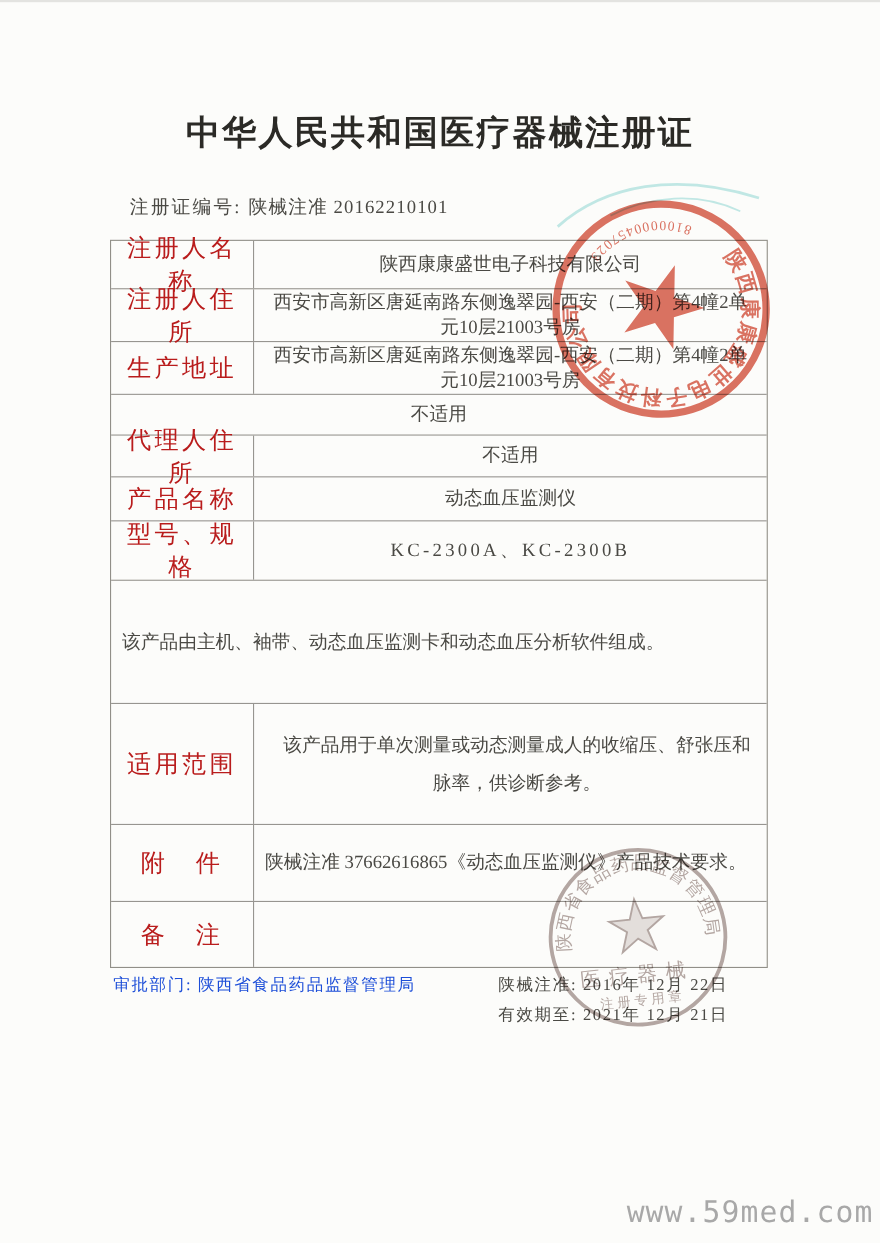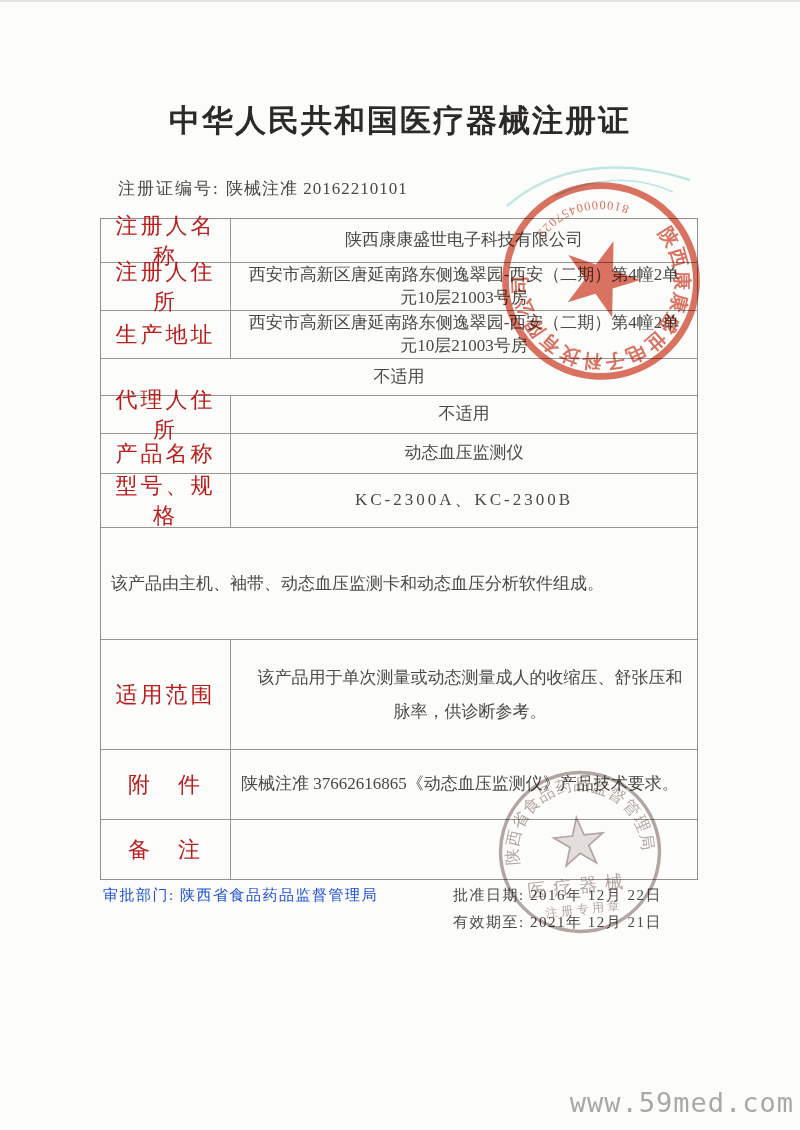--- a/index.html
+++ b/index.html
@@ -134,21 +134,21 @@
       <div class="row" style="height: 60px;">
         <div class="cell-label">备　注</div>
       </div>
     </div>
 
   <div class="footer-dept">
     <span>审批部门:</span>
     <span>陕西省食品药品监督管理局</span>
   </div>
   <div class="footer-date1">
-    <span>批准日期:</span>
+    <span>陕械注准:</span>
     <span>2016年 12月 22日</span>
   </div>
   <div class="footer-date2">
     <span>有效期至:</span>
     <span>2021年 12月 21日</span>
   </div>
 
   <svg class="scribble" viewBox="0 0 215 75">
     <path d="M12,58 C55,20 120,8 195,32" fill="none" stroke="#49bdb8" stroke-width="2.5"></path>
     <path d="M60,48 C95,30 140,26 178,44" fill="none" stroke="#49bdb8" stroke-width="1.6"></path>

